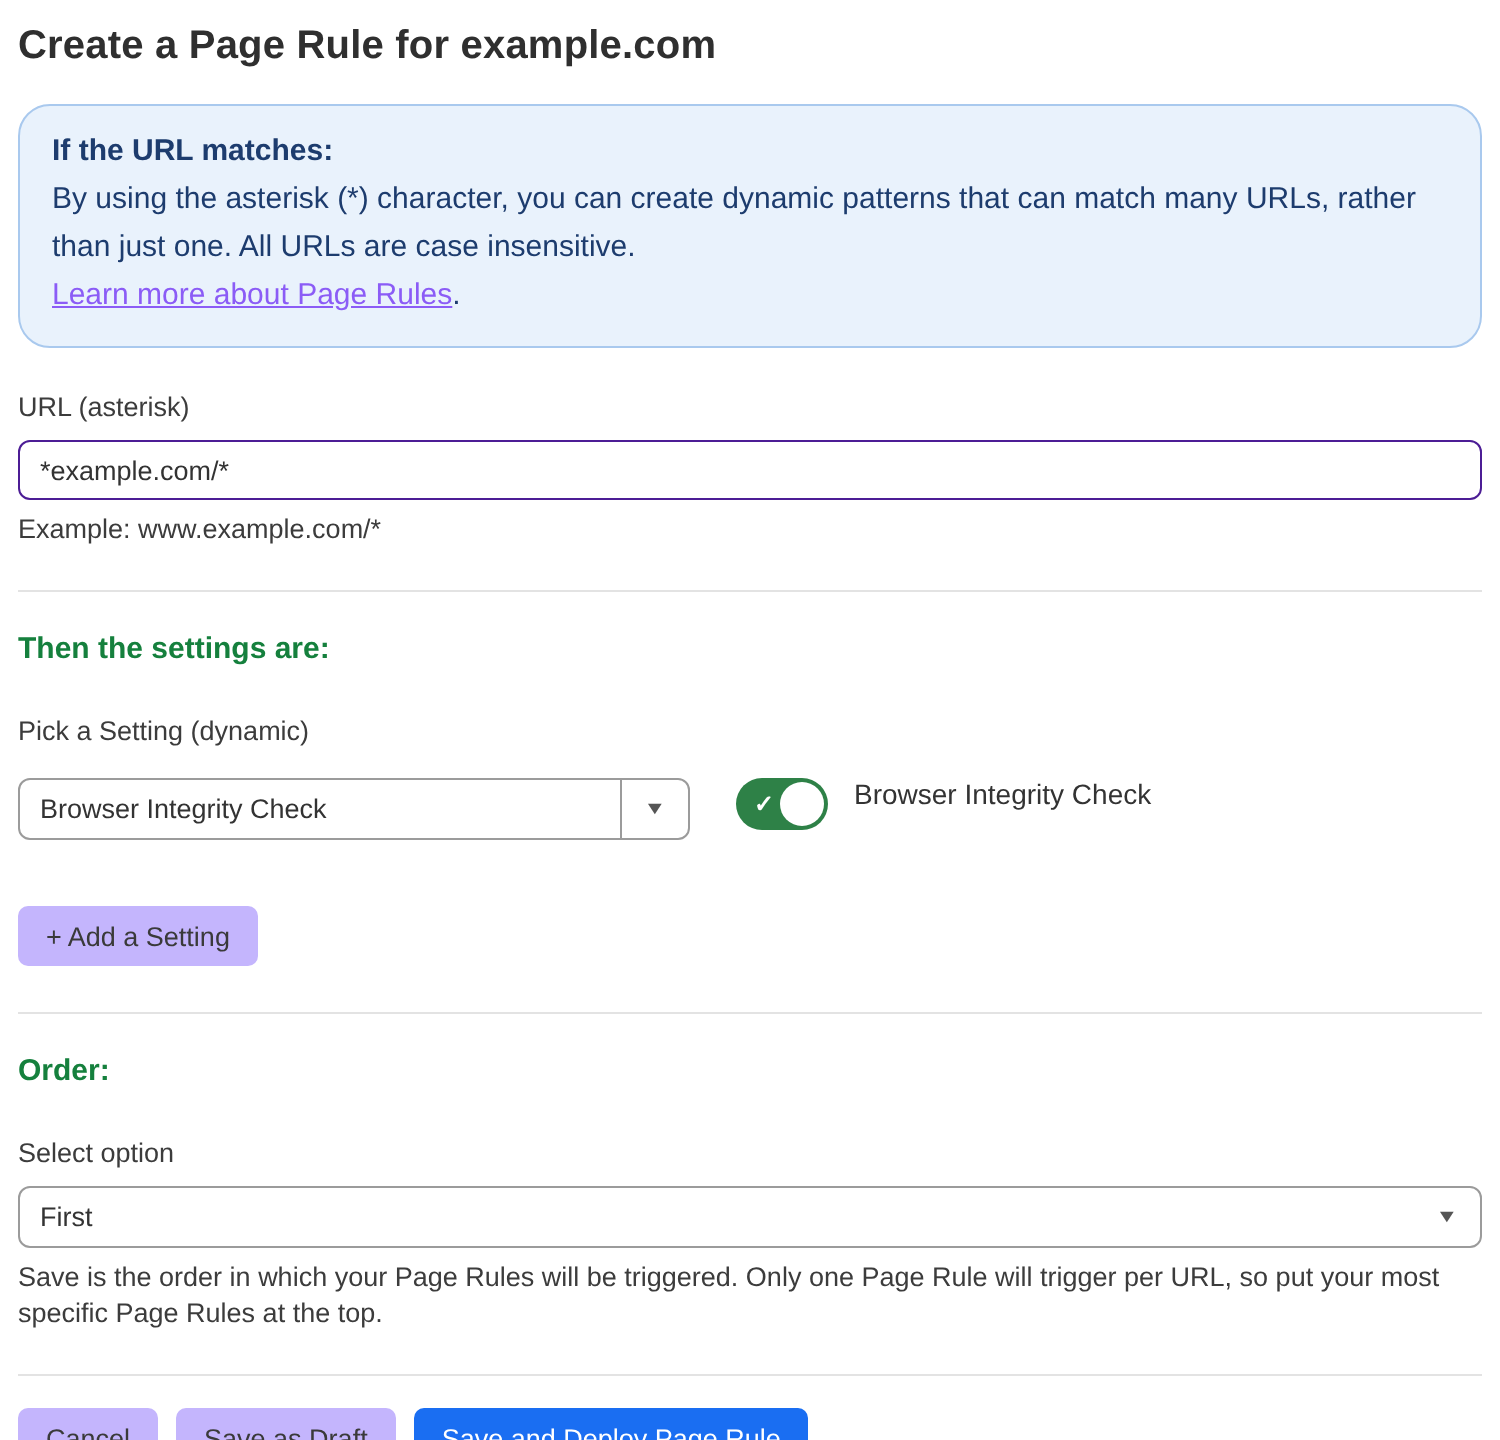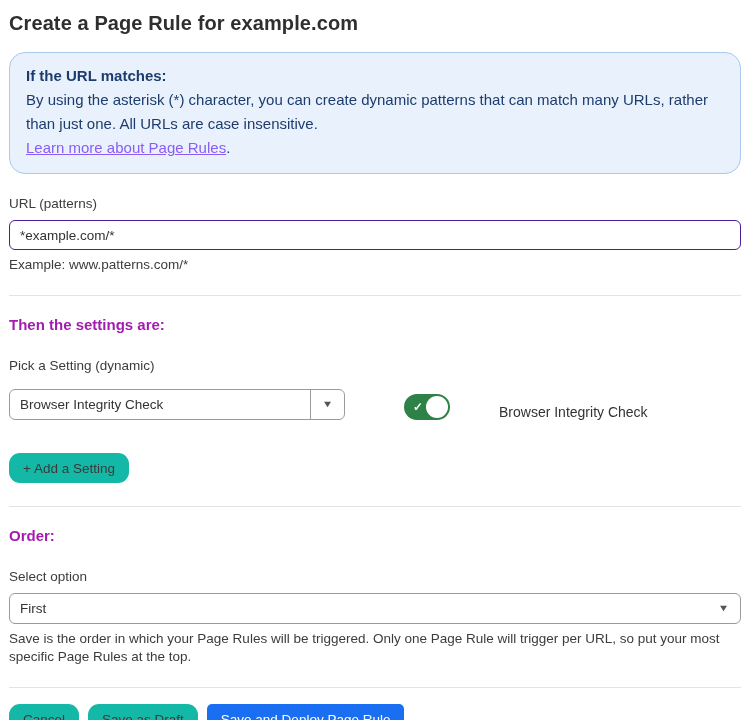--- a/index.html
+++ b/index.html
@@ -71,31 +71,30 @@
     background: #fff;
   }
   .divider {
     border: none;
     border-top: 1px solid #e3e3e3;
     margin: 23px 0 0 0;
   }
   .section-heading {
     font-size: 15px;
     font-weight: 700;
-    color: #a21caf;
+    color: #15803d;
     margin: 20px 0 0 0;
   }
 
   
   .picker-label { margin-top: 25px; }
   .setting-row {
     display: flex;
-    align-items: flex-end;
+    align-items: flex-start;
     margin-top: 16px;
-    gap: 36px;
   }
   .setting-select {
     width: 336px;
     height: 31px;
     border: 1px solid #9b9b9b;
     border-radius: 6px;
     background: #fff;
     display: flex;
     align-items: stretch;
     cursor: pointer;
@@ -166,23 +165,22 @@
     justify-content: center;
     height: 30px;
     padding: 0 14px;
     border: none;
     border-radius: 5px;
     font-size: 13.5px;
     font-family: "Liberation Sans", sans-serif;
     cursor: pointer;
   }
   .btn-gray {
-    background: #14b8a6;
+    background: #c4b5fd;
     color: #3a3a3a;
-    border-radius: 11px;
   }
   .btn-blue {
     background: #1a6ef2;
     color: #ffffff;
   }
   .add-setting-btn { margin-top: 33px; }
 
   
   .order-label { margin-top: 25px; }
   .order-select {
@@ -220,23 +218,23 @@
 <div class="page">
 
   <h1 class="page-title">Create a Page Rule for example.com</h1>
 
   <div class="info-box">
     <p class="info-heading">If the URL matches:</p>
     <p class="info-body">By using the asterisk (*) character, you can create dynamic patterns that can match many URLs, rather than just one. All URLs are case insensitive.</p>
     <p class="info-body"><a class="info-link">Learn more about Page Rules</a><span class="info-link-suffix">.</span></p>
   </div>
 
-  <label class="field-label">URL (patterns)</label>
+  <label class="field-label">URL (asterisk)</label>
   <input class="text-input" type="text" value="*example.com/*" style="">
-  <p class="field-hint">Example: www.patterns.com/*</p>
+  <p class="field-hint">Example: www.example.com/*</p>
 
   <hr class="divider">
 
   <h2 class="section-heading">Then the settings are:</h2>
 
   <label class="field-label picker-label">Pick a Setting (dynamic)</label>
 
   <div class="setting-row">
     <div class="setting-select">
       <span class="select-value">Browser Integrity Check</span>

